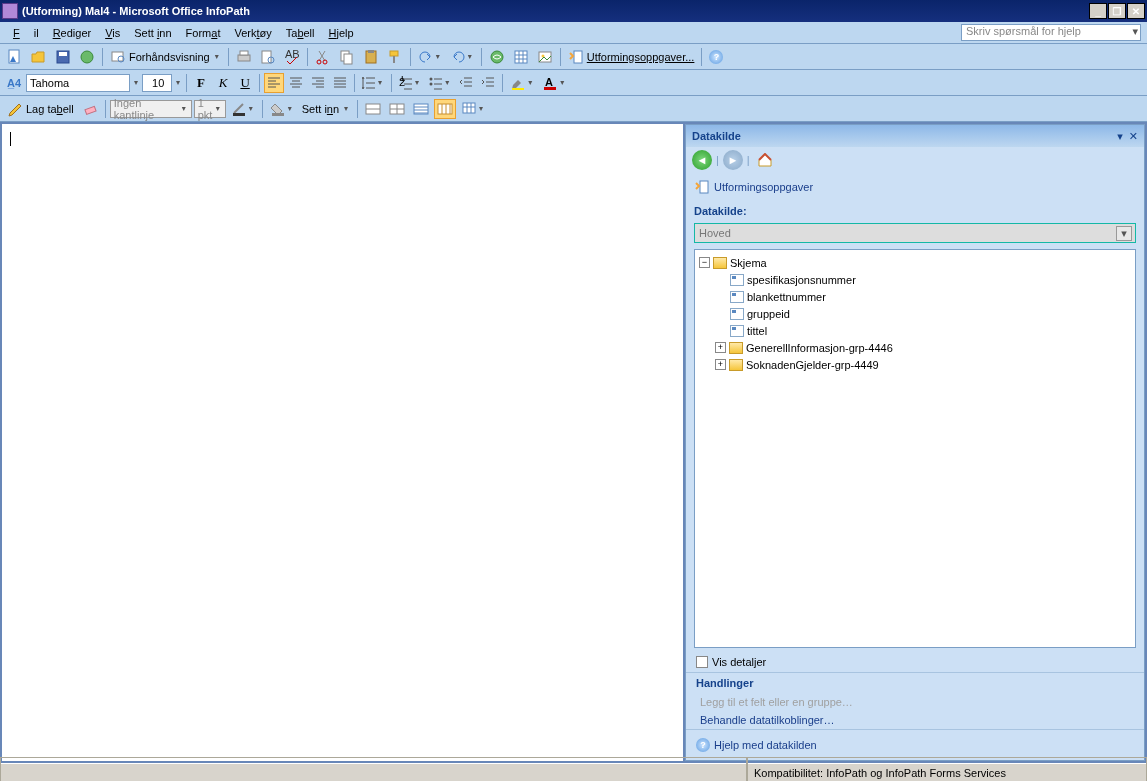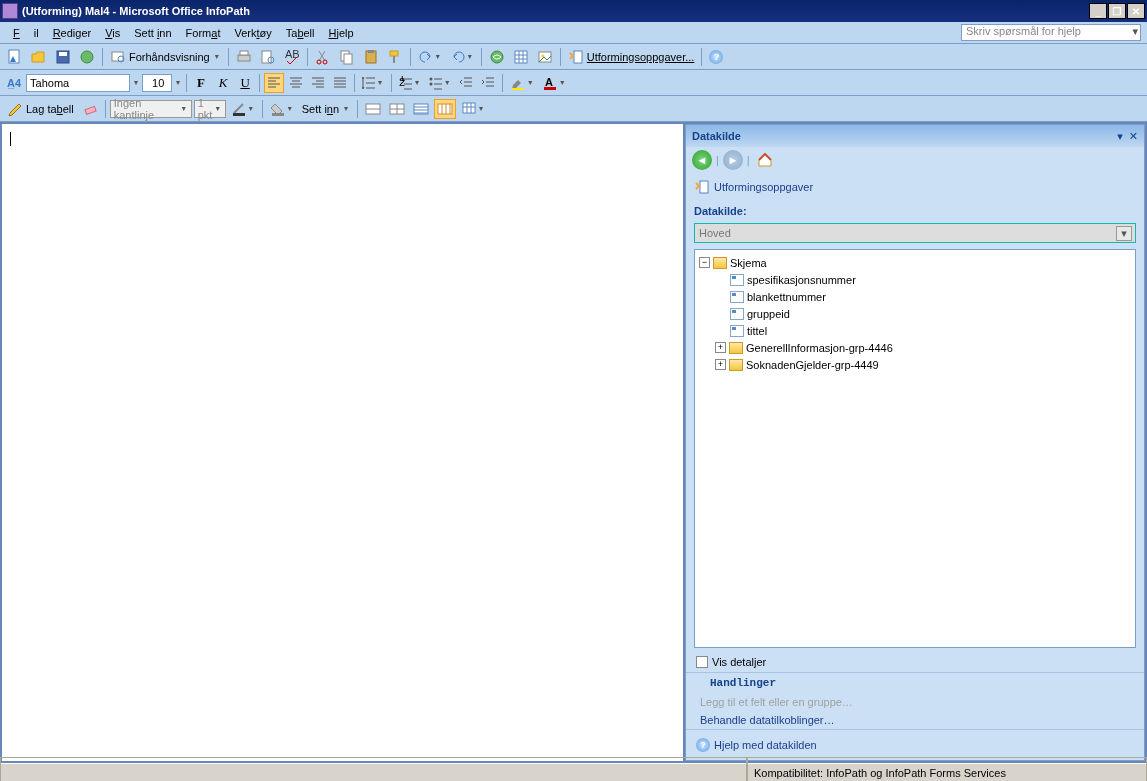--- a/index.html
+++ b/index.html
@@ -37,21 +37,21 @@
 .tp-select::after { content: "▾"; position: absolute; right: 3px; color: #555; background: #e8e8e8; border: 1px solid #999; width: 14px; text-align: center; }
 .tree { margin: 4px 8px; flex: 1; background: #fff; border: 1px solid #7a9ec5; padding: 4px 2px; overflow: auto; }
 .tree-row { display: flex; align-items: center; height: 17px; cursor: pointer; white-space: nowrap; }
 .exp { width: 11px; height: 11px; border: 1px solid #888; background: #fff; display: flex; align-items: center; justify-content: center; font-size: 9px; margin-right: 3px; line-height: 1; }
 .fold-ic { width: 14px; height: 12px; background: linear-gradient(#ffe9a8,#f5c53a); border: 1px solid #c89b2a; margin-right: 3px; }
 .field-ic { width: 14px; height: 12px; background: #fff; border: 1px solid #88a8c8; margin-right: 3px; position: relative; }
 .field-ic::before { content: ""; position: absolute; left: 1px; top: 1px; width: 4px; height: 3px; background: #5a88c0; }
 .req { color: #c00; }
 .chk-row { padding: 4px 10px; display: flex; align-items: center; gap: 4px; }
 .chk { width: 12px; height: 12px; background: #fff; border: 1px solid #888; }
-.actions-head { padding: 4px 24px; color: #15428b; font-weight: bold; border-top: 1px solid #a8c4e0; font-family: Liberation Mono, monospace; }
+.actions-head { padding: 4px 10px; color: #15428b; font-weight: bold; border-top: 1px solid #a8c4e0; }
 .action-disabled { padding: 3px 14px; color: #a0a0a0; }
 .action-link { padding: 3px 14px; color: #1a3e8b; cursor: pointer; }
 .tp-help { padding: 8px 10px; color: #1a3e8b; cursor: pointer; display: flex; align-items: center; gap: 4px; border-top: 1px solid #a8c4e0; }
 .help-ic { width: 14px; height: 14px; border-radius: 7px; background: radial-gradient(#cde5ff,#5a9ae0); color: #fff; display: flex; align-items: center; justify-content: center; font-size: 9px; font-weight: bold; }
 .statusbar { height: 18px; background: #d8d4cc; border-top: 1px solid #fff; display: flex; align-items: center; }
 .status-cell { border: 1px solid #aca899; height: 31px; padding: 0 6px; display: flex; align-items: center; }
 svg { display: block; }
 </style>
 </head>
 <body>

